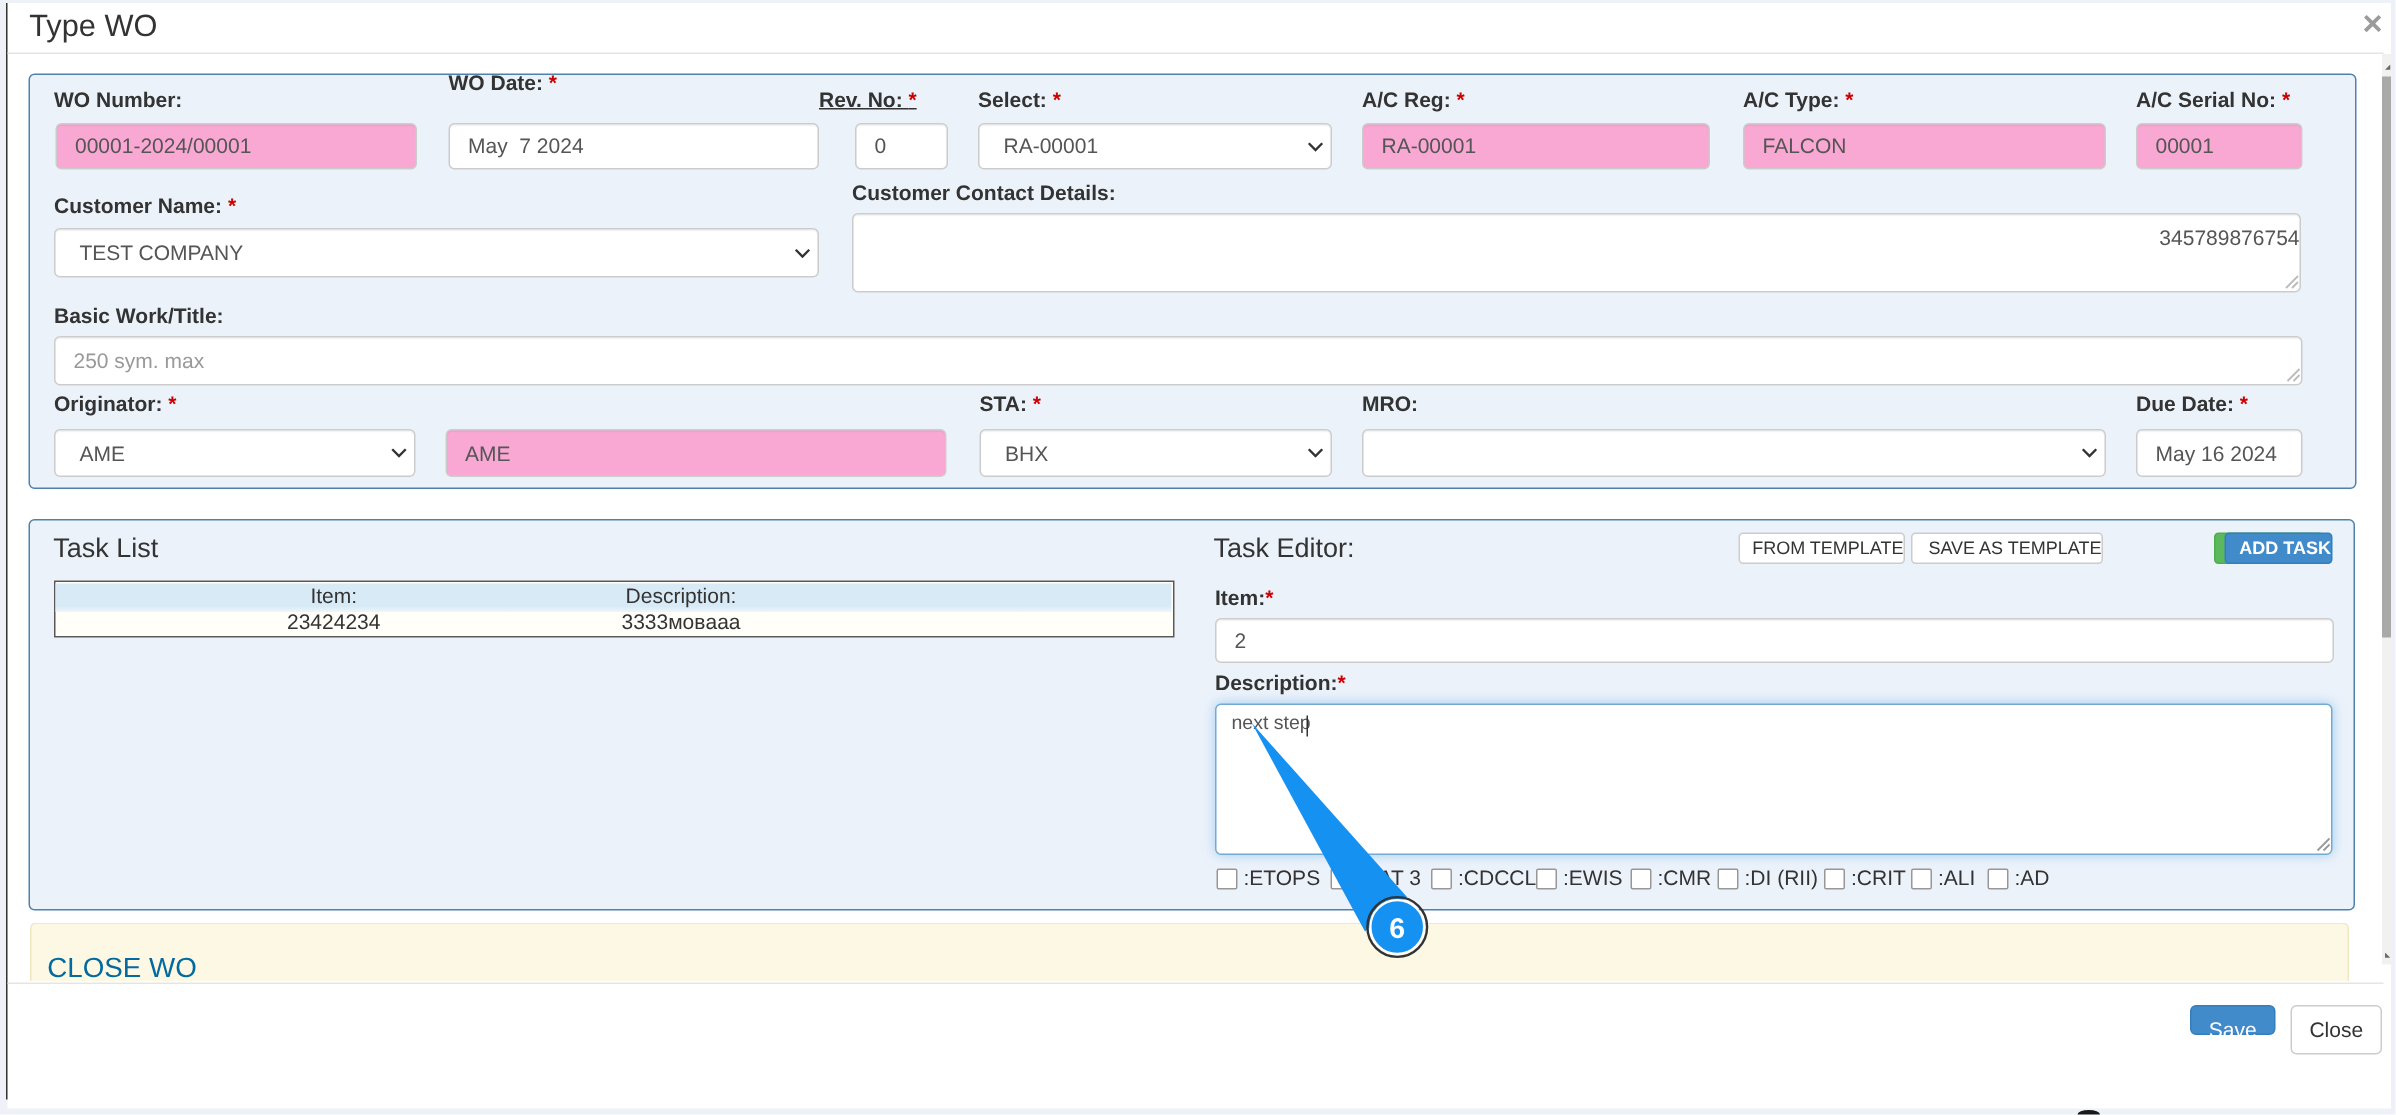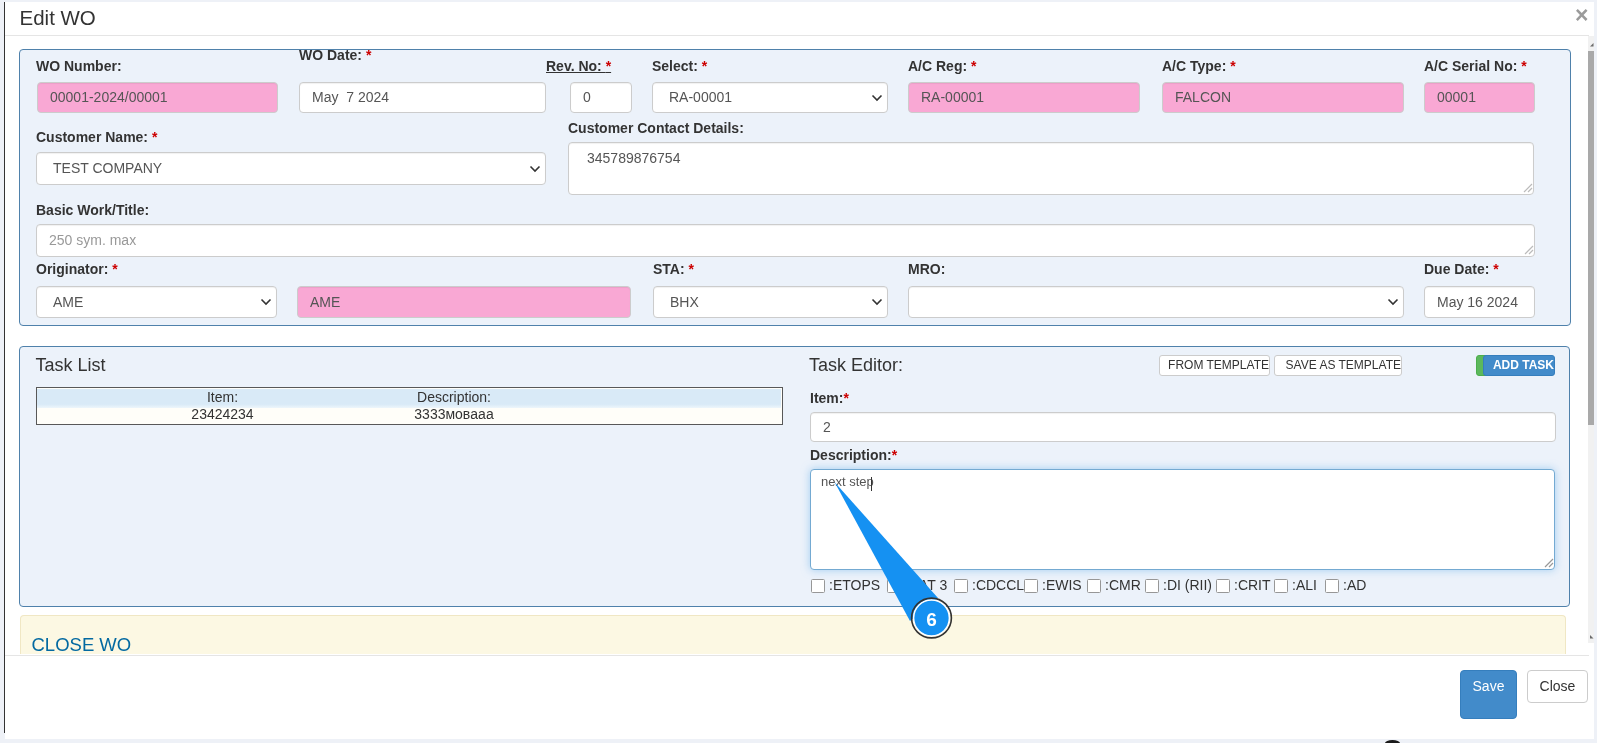--- a/index.html
+++ b/index.html
@@ -22,21 +22,21 @@
 .btn.green { background:#5cb85c; border-color:#4cae4c; color:#fff; font-weight:700; }
 .btn.blue { background:#428bca; border-color:#357ebd; color:#fff; font-weight:700; }
 .cb { position:absolute; width:13.5px; height:13.5px; background:#fff; border:1px solid #979797; border-radius:1.5px; top:579px; }
 .cblbl { position:absolute; top:577px; font-size:14px; color:#333; }
 .h2 { position:absolute; font-size:17px; color:#333; }
 </style>
 </head>
 <body>
 <div class="modal"></div>
 <div class="darkline"></div>
-<div class="title">Edit WO</div>
+<div class="title">Type WO</div>
 <div class="hsep"></div>
 <div class="xclose">×</div>
 
 <div class="panel" style="left:19px; top:49px; width:1552px; height:277px;"></div>
 
 <div class="lbl" style="left:36px; top:58px;">WO Number:</div>
 <div class="lbl" style="left:299px; top:47px;">WO Date: <span class="st">*</span></div>
 <div class="lbl" style="left:546px; top:58px;text-decoration:underline;">Rev. No: <span class="st">*</span></div>
 <div class="lbl" style="left:652px; top:58px;">Select: <span class="st">*</span></div>
 <div class="lbl" style="left:908px; top:58px;">A/C Reg: <span class="st">*</span></div>
@@ -55,21 +55,21 @@
 <div class="inp ro" style="left:1162px; top:82px; width:242px;">FALCON</div>
 <div class="inp ro" style="left:1424px; top:82px; width:111px;">00001</div>
 
 <div class="lbl" style="left:568px; top:120px;">Customer Contact Details:</div>
 <div class="lbl" style="left:36px; top:129px;">Customer Name: <span class="st">*</span></div>
 <div class="inp" style="left:36px; top:152px; width:510px; height:33px; line-height:31px; padding-left:16px;">TEST COMPANY
   <svg class="caret" width="12" height="8" style="top:12px;">
       <path d="M1.5 1.5l4.5 4.5 4.5-4.5" stroke="#333" stroke-width="1.6" fill="none"></path>
     </svg>
 </div>
-<div class="inp" style="left:568px; top:142px; width:966px; height:53px; line-height:16px; padding-top:7px; padding-left:18px;">345789876754</div>
+<div class="inp" style="left:568px; top:142px; width:966px; height:53px; line-height:16px; padding-top:7px; padding-left:18px;text-align:right;">345789876754</div>
 
 <div class="lbl" style="left:36px; top:202px;">Basic Work/Title:</div>
 <div class="inp" style="left:36px; top:224px; width:1499px; height:33px; line-height:31px;"><span class="ph">250 sym. max</span></div>
 
 <div class="lbl" style="left:36px; top:261px;">Originator: <span class="st">*</span></div>
 <div class="lbl" style="left:653px; top:261px;">STA: <span class="st">*</span></div>
 <div class="lbl" style="left:908px; top:261px;">MRO:</div>
 <div class="lbl" style="left:1424px; top:261px;">Due Date: <span class="st">*</span></div>
 
 <div class="inp" style="left:36px; top:286px; width:241px; height:32px; line-height:30px; padding-left:16px;">AME
@@ -127,21 +127,21 @@
 <div class="cblbl" style="left:1234px;">:CRIT</div>
 <div class="cb" style="left:1274px;"></div>
 <div class="cblbl" style="left:1292px;">:ALI</div>
 <div class="cb" style="left:1325px;"></div>
 <div class="cblbl" style="left:1343px;">:AD</div>
 
 <div class="abs" style="left:20px; top:615px; width:1546px; height:39px; background:#fcf8e3; border:1px solid #f0e7c4; border-bottom:none; border-radius:4px 4px 0 0;"></div>
 <div class="abs" style="left:31.5px; top:634px; font-size:18.5px; color:#0369a1;">CLOSE WO</div>
 
 <div class="abs" style="left:5px; top:655px; width:1584px; height:1px; background:#e5e5e5;"></div>
-<div class="abs" style="left:1460px; top:670px; width:57px; height:49px; background:#428bca; border:1px solid #357ebd; border-radius:4px; color:#fff; font-size:14px; text-align:center; line-height:31px;">Save</div>
+<div class="abs" style="left:1460px; top:670px; width:57px; height:20px; background:#428bca; border:1px solid #357ebd; border-radius:4px; color:#fff; font-size:14px; text-align:center; line-height:31px;">Save</div>
 <div class="abs" style="left:1527px; top:670px; width:61px; height:33px; background:#fff; border:1px solid #ccc; border-radius:4px; color:#333; font-size:14px; text-align:center; line-height:31px;">Close</div>
 
 <div class="abs" style="left:1588px; top:36px; width:6px; height:607px; background:#f1f1f1;"></div>
 <div class="abs" style="left:1588px; top:51px; width:6px; height:374px; background:#a9a9a9;"></div>
 <svg class="abs" style="left:1590px; top:43px;" width="5" height="5">
     <path d="M0 3.5L3.5 0L3.5 3.5Z" fill="#6a6a6a"></path>
   </svg>
 <svg class="abs" style="left:1590px; top:635px;" width="5" height="5">
     <path d="M0 0L3.5 3.5L0 3.5Z" fill="#6a6a6a"></path>
   </svg>

